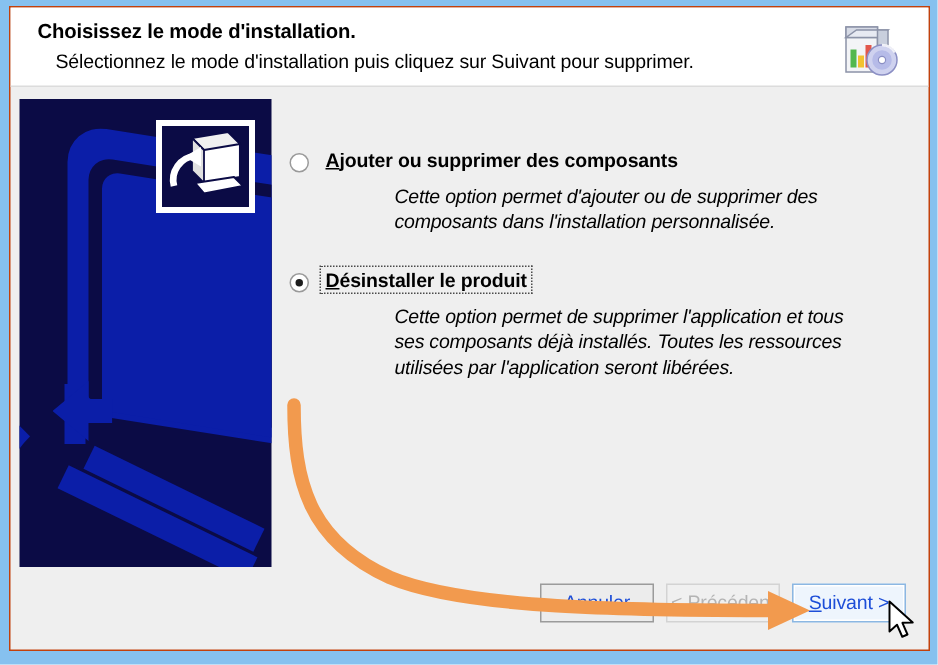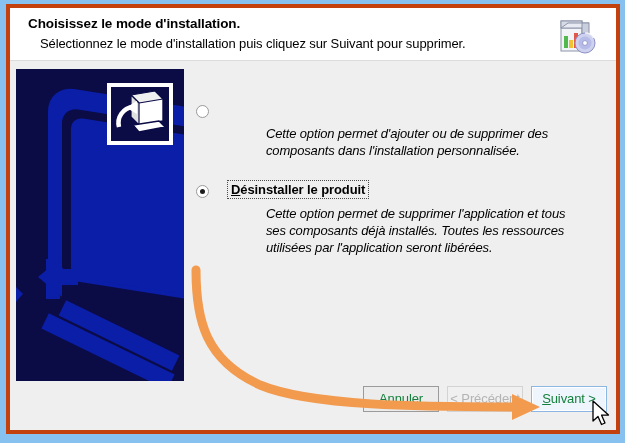--- a/index.html
+++ b/index.html
@@ -23,21 +23,21 @@
     box-sizing: border-box;
     background: #86c1ef;
     padding: 4px 5px 9px 6px;
   }
   #window-inner {
     position: relative;
     width: 100%;
     height: 100%;
     box-sizing: border-box;
     background: #efefef;
-    border: 4px solid #c2410c;
+    border: 1px solid #c2410c;
     overflow: hidden;
   }
 
   
   #header-band {
     position: absolute;
     left: 0; top: 0;
     width: 100%;
     height: 53px;
     box-sizing: border-box;
@@ -187,21 +187,21 @@
     font-size: 13px;
     font-weight: bold;
     color: #000000;
     white-space: nowrap;
     letter-spacing: -0.1px;
   }
   .option-label.focused {
     outline: 1px dotted #4a4a4a;
     outline-offset: 1px;
     padding: 0 2px;
-    left: 33px;
+    left: 22px;
   }
   .option-label .accel {
     text-decoration: underline;
   }
   .option-desc {
     margin: 0;
     padding-top: 22px;
     padding-left: 70px;
     font-size: 13px;
     line-height: 17px;
@@ -219,21 +219,21 @@
     height: 30px;
   }
   .wiz-button {
     position: absolute;
     height: 26px;
     box-sizing: border-box;
     background: #ececec;
     border: 1px solid #9b9b9b;
     font-family: "Liberation Sans", sans-serif;
     font-size: 13px;
-    color: #15803d;
+    color: #1d4ed8;
     line-height: 24px;
     text-align: center;
     letter-spacing: -0.1px;
   }
   .wiz-button .accel { text-decoration: underline; }
   #btn-cancel { left: 353px; width: 76px; }
   #btn-back {
     left: 437px;
     width: 76px;
     color: #b4b4b4;
@@ -317,20 +317,21 @@
             <path d="M26 14 L26 27 L15 20.5 Z" fill="#ffffff"></path>
           </svg>
         </div>
       </div>
     </div>
 
     <div id="options-panel">
 
       <div class="option-row">
         <span class="radio-mark"></span>
+        <span class="option-label"><span class="accel">A</span><span>jouter ou supprimer des composants</span></span>
         <p class="option-desc">Cette option permet d'ajouter ou de supprimer des composants dans l'installation personnalisée.</p>
       </div>
 
       <div class="option-row">
         <span class="radio-mark checked"></span>
         <span class="option-label focused"><span class="accel">D</span><span>ésinstaller le produit</span></span>
         <p class="option-desc">Cette option permet de supprimer l'application et tous ses composants déjà installés. Toutes les ressources utilisées par l'application seront libérées.</p>
       </div>
 
     </div>

